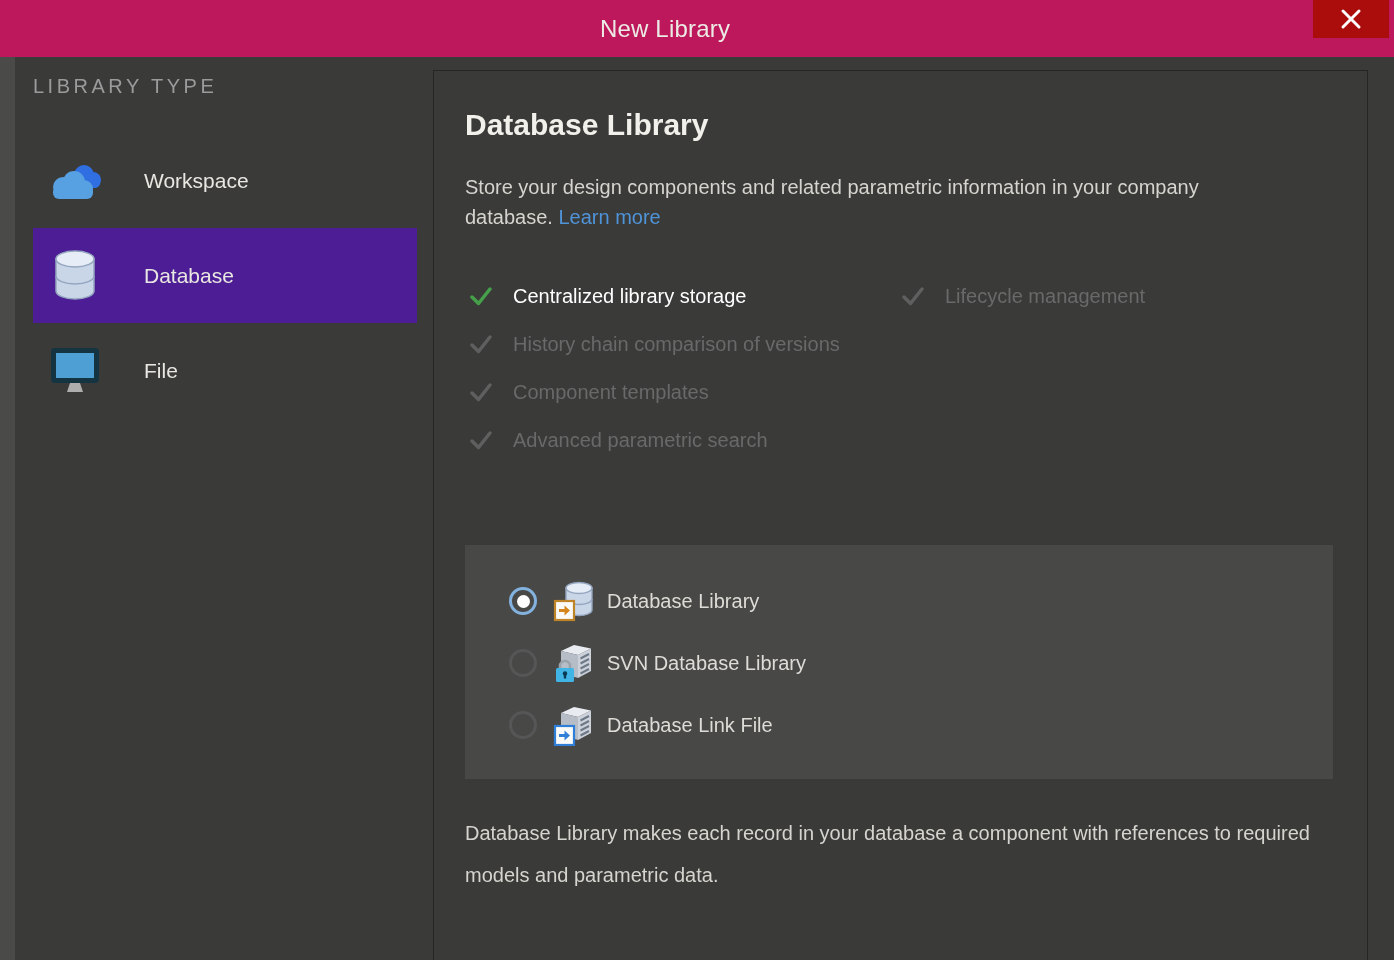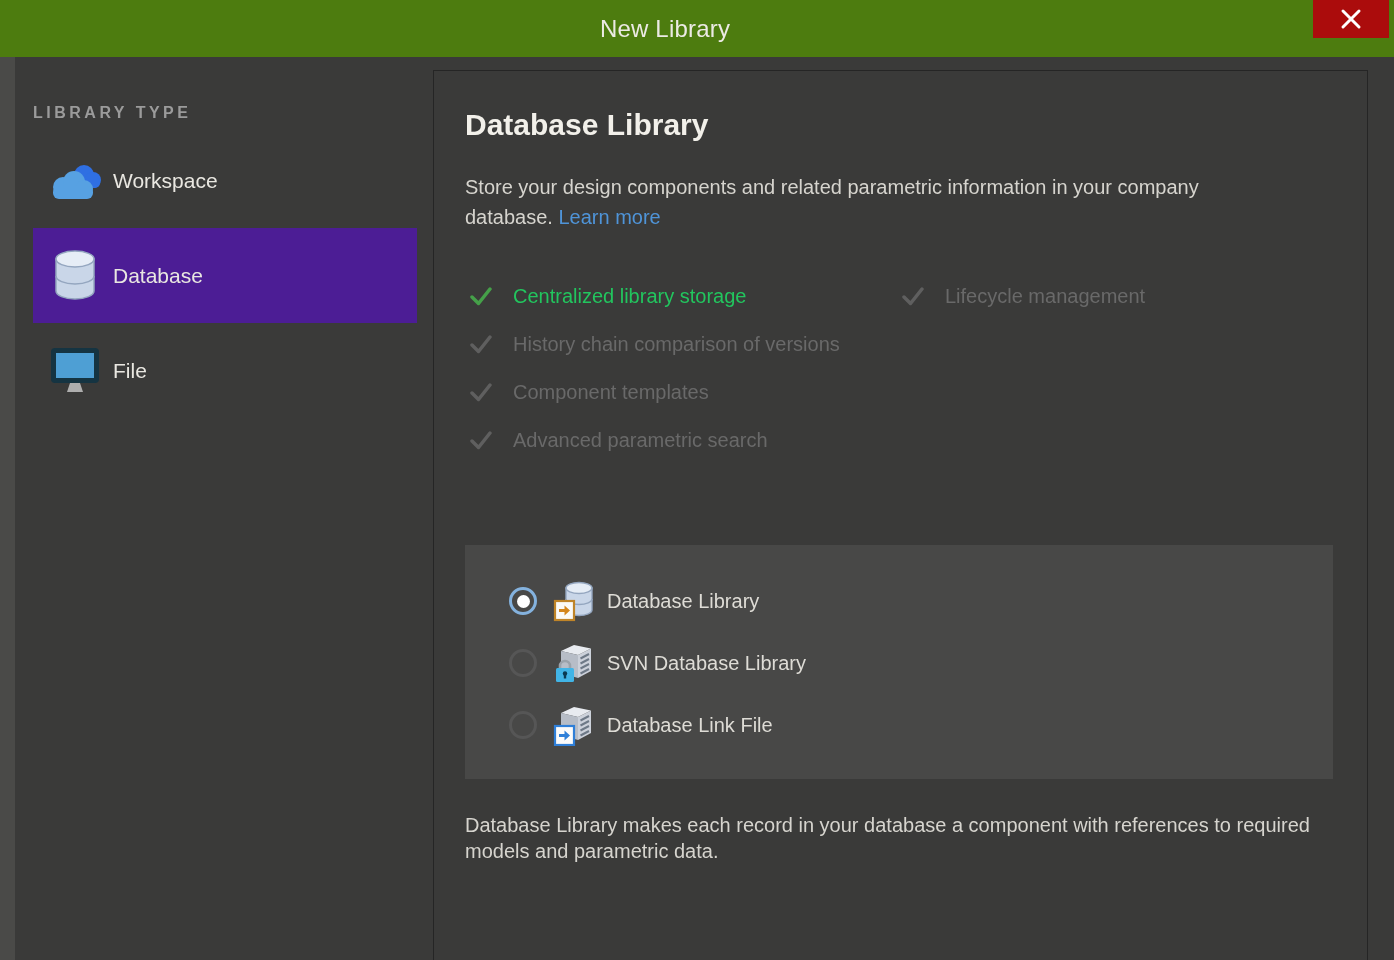--- a/index.html
+++ b/index.html
@@ -7,45 +7,45 @@
   body {
     background:#3a3a39;
     font-family:"Liberation Sans","DejaVu Sans",sans-serif;
     color:#e6e4df;
     position:relative;
   }
 
   
   .titlebar {
     position:absolute; left:0; top:0; width:1394px; height:57px;
-    background:#4d7c0f;
+    background:#be185d;
   }
   .title-text {
     position:absolute; left:0; top:0; width:1330px; height:57px;
     display:flex; align-items:center; justify-content:center;
     font-size:24px; color:#eceae4; letter-spacing:.2px;
   }
   .close-btn {
     position:absolute; right:5px; top:0; width:76px; height:38px;
     background:#ab0c0c; border:none; cursor:pointer;
     display:flex; align-items:center; justify-content:center;
   }
   .left-frame {
     position:absolute; left:0; top:57px; width:15px; height:903px;
     background:#4a4a48;
   }
 
   
   .sidebar-header {
-    position:absolute; left:33px; top:104px;
-    font-size:16px; font-weight:bold; letter-spacing:3.5px; color:#9b9b9b;
+    position:absolute; left:33px; top:75px;
+    font-size:20px; font-weight:normal; letter-spacing:3.5px; color:#9b9b9b;
   }
   .side-item {
     position:absolute; left:33px; width:384px; height:95px;
-    display:flex; align-items:center; padding-left:14px; cursor:pointer;
+    display:flex; align-items:center; padding-left:14px; cursor:pointer;gap:31px;
   }
   .side-item.selected { background:#4c1d95; }
   .side-icon {
     width:56px; display:flex; align-items:center; justify-content:center;
     flex:0 0 56px;
   }
   .side-label { margin-left:10px; font-size:21px; color:#e9e7e1; }
 
   
   .main-panel {
@@ -60,21 +60,21 @@
     position:absolute; left:465px; top:172px; width:800px;
     font-size:20px; line-height:30px; color:#d6d4ce;
   }
   .link { color:#4f94d8; cursor:pointer; text-decoration:none; }
 
   .feat-col { position:absolute; top:272px; }
   .feat-col.left  { left:465px; width:430px; }
   .feat-col.right { left:897px; width:440px; }
   .feat-row { height:48px; display:flex; align-items:center; padding-left:5px; }
   .feat-check { flex:0 0 22px; margin-right:21px; display:flex; }
-  .feat-label { font-size:20px; color:#22c55e; }
+  .feat-label { font-size:20px; color:#ffffff; }
   .feat-row.disabled .feat-label { color:#696969; }
   .check-on  { stroke:#45a049; }
   .check-off { stroke:#5f5f5f; }
 
   
   .options-panel {
     position:absolute; left:465px; top:545px; width:868px; height:234px;
     background:#484847; padding-top:25px;
   }
   .opt-row {
@@ -89,21 +89,21 @@
   .radio.on { border-color:#84b2de; }
   .radio.on::after {
     content:""; position:absolute; left:50%; top:50%; width:13px; height:13px;
     margin:-6.5px 0 0 -6.5px; border-radius:50%; background:#ffffff;
   }
   .opt-icon { flex:0 0 42px; margin-right:12px; display:flex; }
   .opt-label { font-size:20px; color:#dedcd6; }
 
   .footer-desc {
     position:absolute; left:465px; top:812px; width:850px;
-    font-size:20px; line-height:26px; color:#d6d4ce;
+    font-size:20px; line-height:42px; color:#d6d4ce;
   }
 </style>
 </head>
 <body>
 
 <div class="titlebar">
   <span class="title-text">New Library</span>
   <button class="close-btn">
     <svg width="22" height="22" viewBox="0 0 22 22">
       <line x1="3" y1="3" x2="19" y2="19" stroke="#ffffff" stroke-width="3" stroke-linecap="round"></line>

